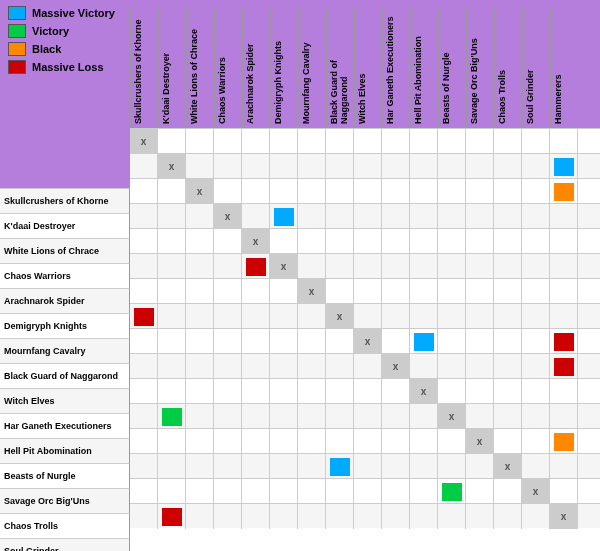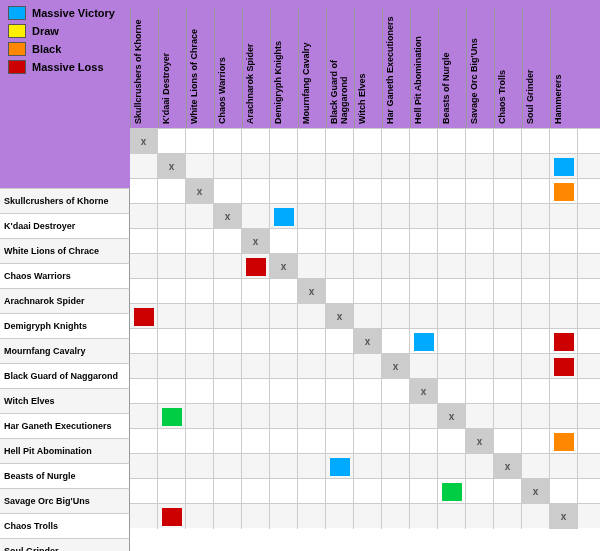--- a/index.html
+++ b/index.html
@@ -164,22 +164,22 @@
 
   <div class="top-section">
 
     <div class="legend-area">
       <div id="legend-items">
           <div class="legend-item">
             <div class="legend-color" style="background: rgb(0, 170, 255);"></div>
             <span class="legend-label">Massive Victory</span>
           </div>
           <div class="legend-item">
-            <div class="legend-color" style="background: rgb(255, 238, 0);"></div>
-            <span class="legend-label">Draw</span>
+            <div class="legend-color" style="background: rgb(0, 204, 68);"></div>
+            <span class="legend-label">Victory</span>
           </div>
           <div class="legend-item">
             <div class="legend-color" style="background: rgb(255, 136, 0);"></div>
             <span class="legend-label">Black</span>
           </div>
           <div class="legend-item">
             <div class="legend-color" style="background: rgb(204, 0, 0);"></div>
             <span class="legend-label">Massive Loss</span>
           </div>
         </div>

